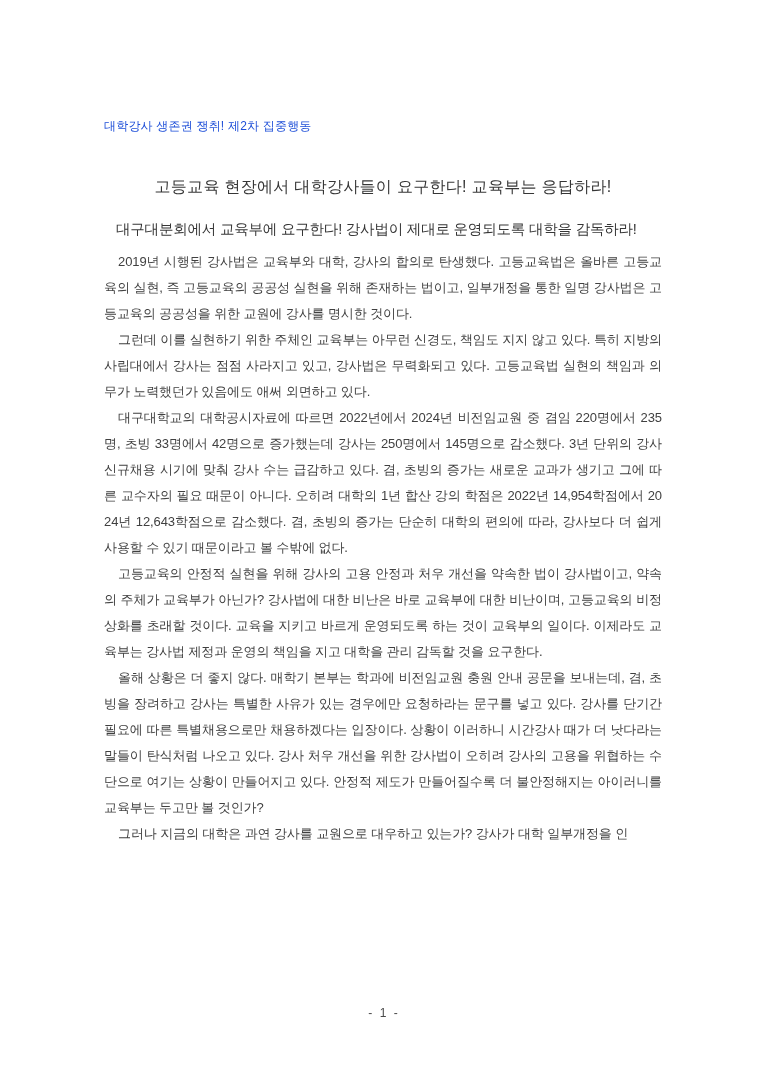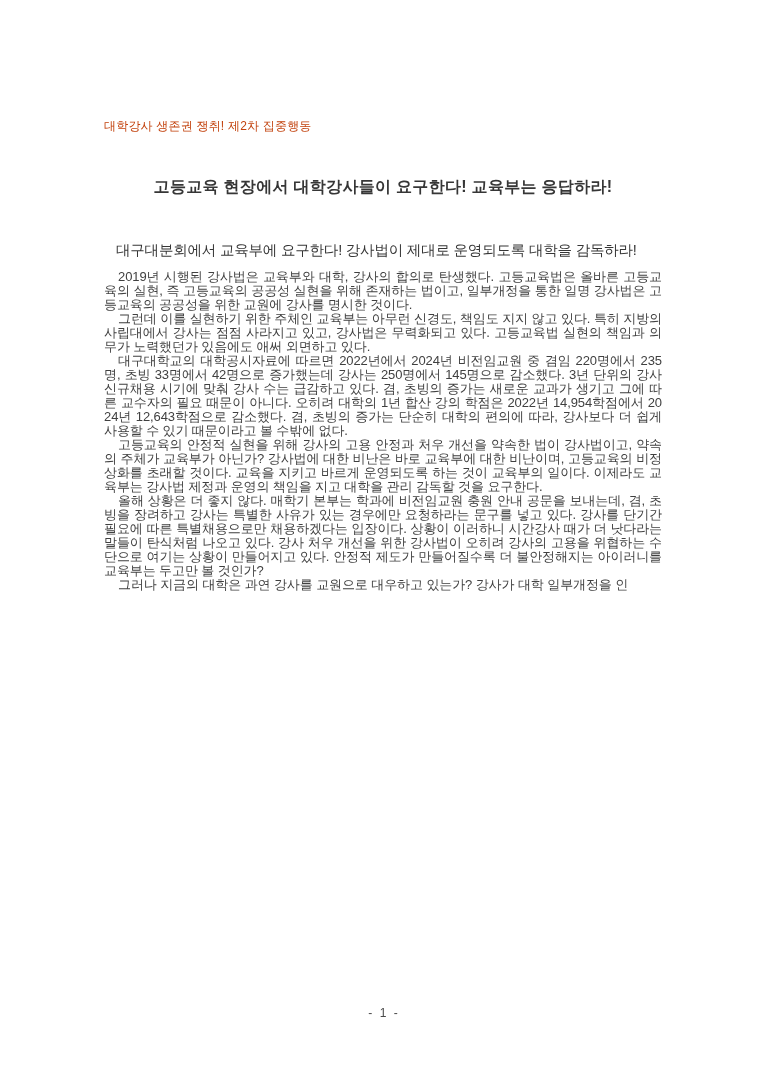--- a/index.html
+++ b/index.html
@@ -18,44 +18,44 @@
     position: relative;
     width: 768px;
     height: 1086px;
     box-sizing: border-box;
     padding: 118px 106px 0 104px;
     background: #ffffff;
   }
   .doc-header {
     font-size: 12px;
     line-height: 17.5px;
-    color: #c2410c;
+    color: #1d4ed8;
     letter-spacing: 0.2px;
   }
   .doc-title {
     font-size: 16px;
-    font-weight: bold;
+    font-weight: normal;
     text-align: center;
     margin: 41px 0 0 0;
     color: #363636;
     letter-spacing: 0.3px;
     white-space: nowrap;
   }
   .section-heading {
     font-size: 14.5px;
     font-weight: normal;
     color: #363636;
-    margin: 43px 0 10px 0;
+    margin: 22px 0 10px 0;
     padding-left: 12px;
     letter-spacing: -0.2px;
     white-space: nowrap;
   }
   .body-paragraph {
     font-size: 13px;
-    line-height: 14px;
+    line-height: 26px;
     margin: 0;
     text-align: justify;
     text-indent: 14px;
     word-break: break-all;
     color: #404040;
     letter-spacing: -0.1px;
   }
   .page-footer {
     position: absolute;
     left: 0;

